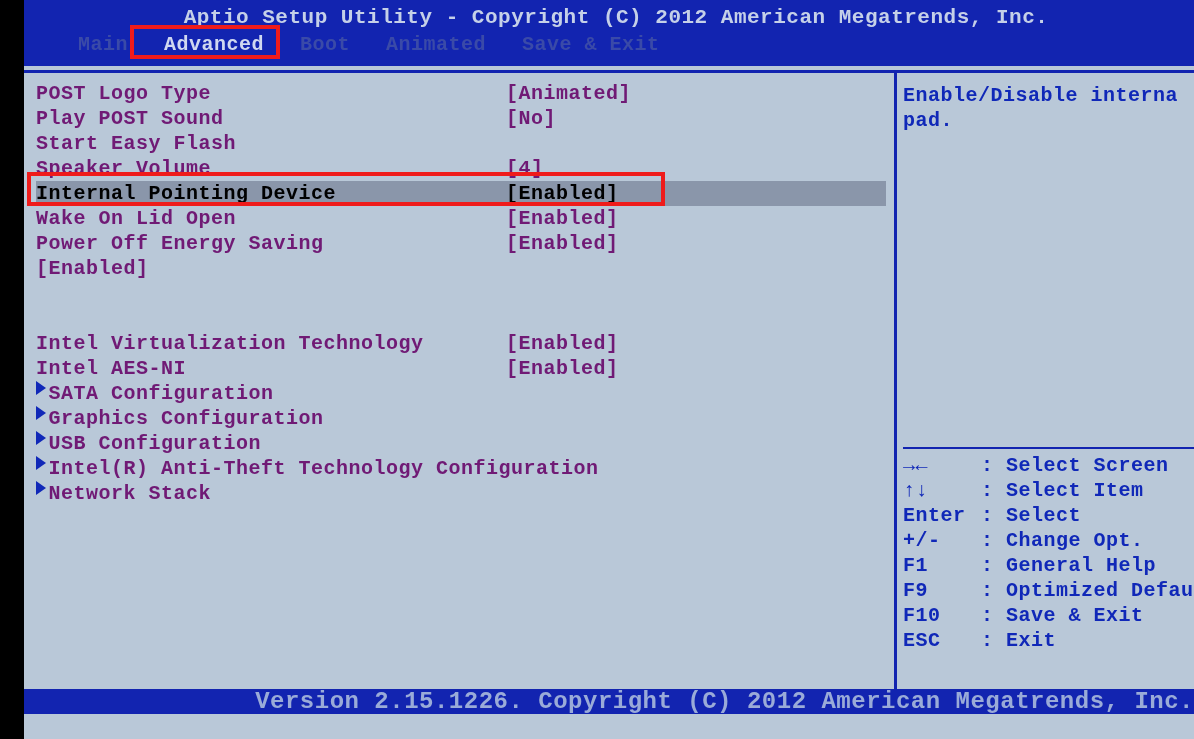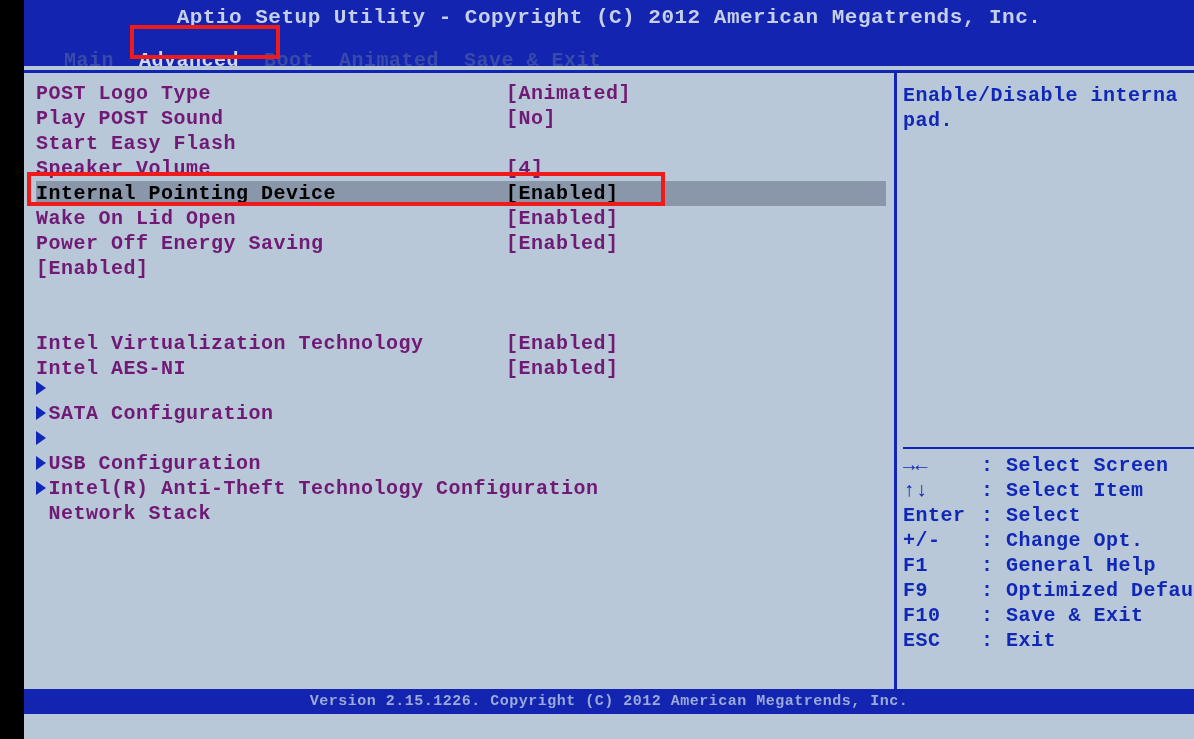--- a/index.html
+++ b/index.html
@@ -22,33 +22,33 @@
   left: 24px;
   top: 0;
   right: 0;
   bottom: 0;
   background: #b9c8d8;
 }
 .titlebar {
   background: #1224b0;
   color: #8a9bc8;
   height: 62px;
-  padding: 4px 0 0 0;
+  padding: 4px 0 0 14px;
 }
 .title-line {
   text-align: center;
   color: #c5d0e8;
   font-size: 21px;
   padding-top: 2px;
 }
 .menu-line {
   display: flex;
-  gap: 1px;
+  gap: 12px;
   padding-left: 28px;
-  margin-top: 18px;
+  margin-top: 2px;
 }
 .menu-item {
   padding: 2px 12px;
   color: #3a4aa8;
 }
 .menu-item.active {
   color: #d0d8f0;
 }
 .menu-highlight {
   position: absolute;
@@ -110,21 +110,21 @@
 .row.submenu .arrow {
   display: inline-block;
   width: 0;
   height: 0;
   border-top: 7px solid transparent;
   border-bottom: 7px solid transparent;
   border-left: 10px solid #1028b8;
   margin-right: 8px;
   vertical-align: -1px;
 }
-.row.submenu .label { margin-left: -18px; margin-top: 20px; }
+.row.submenu .label { margin-left: -18px; }
 .row.submenu { padding-left: 0; }
 .spacer { height: 25px; }
 .row-highlight-box {
   position: absolute;
   border: 4px solid #ef1b1b;
   left: 3px;
   top: 99px;
   width: 630px;
   height: 26px;
   pointer-events: none;
@@ -148,23 +148,23 @@
 }
 .help-row { display: flex; }
 .help-key { width: 78px; }
 .footer {
   position: absolute;
   left: 0; right: 0;
   bottom: 0;
   height: 25px;
   background: #1224b0;
   color: #9aabd8;
-  text-align: center;
-  line-height: 25px;
-  font-size: 15px;
+  text-align: right;
+  line-height: 25px;
+  font-size: 24px;
 }
 </style>
 </head>
 <body>
 
 <div class="screen">
   <div class="titlebar">
     <div class="title-line">Aptio Setup Utility - Copyright (C) 2012 American Megatrends, Inc.</div>
     <div class="menu-line">
       <span class="menu-item">Main</span>
@@ -221,20 +221,21 @@
             <span class="label">Intel AES-NI</span>
             <span class="value">[Enabled]</span>
           </div>
           <div class="row submenu">
             <span class="arrow"></span>
             <span class="label"> SATA Configuration</span>
             <span class="value"></span>
           </div>
           <div class="row submenu">
             <span class="arrow"></span>
+            <span class="label"> Graphics Configuration</span>
             <span class="value"></span>
           </div>
           <div class="row submenu">
             <span class="arrow"></span>
             <span class="label"> USB Configuration</span>
             <span class="value"></span>
           </div>
           <div class="row submenu">
             <span class="arrow"></span>
             <span class="label"> Intel(R) Anti-Theft Technology Configuration</span>

